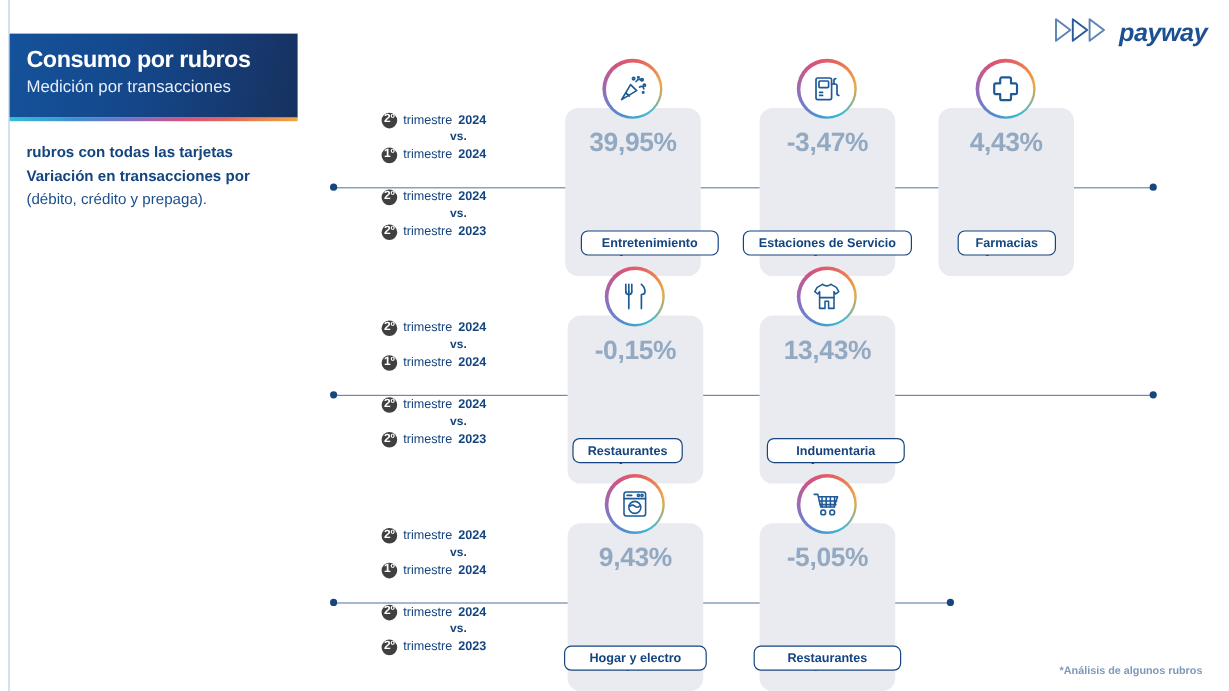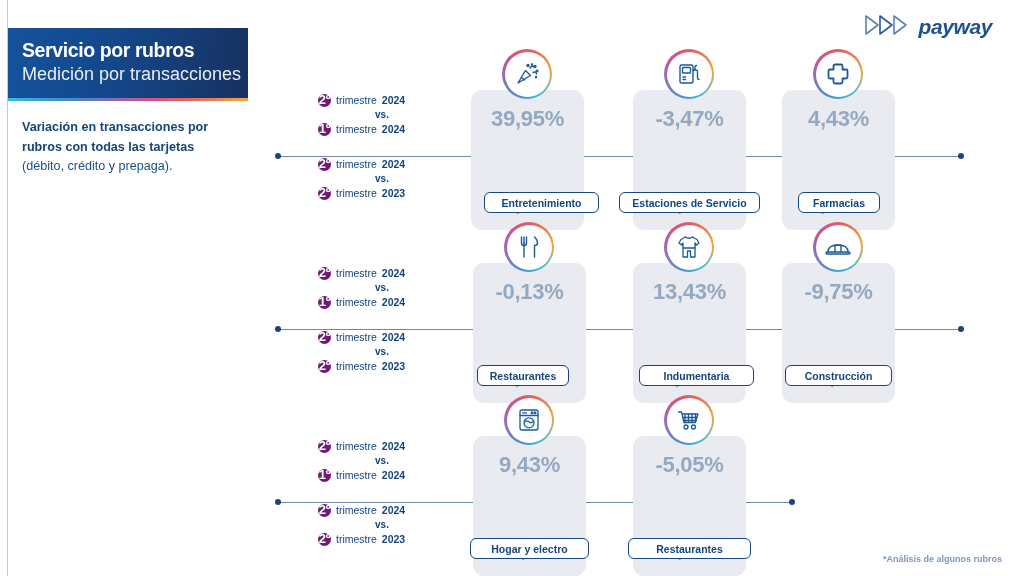--- a/index.html
+++ b/index.html
@@ -22,21 +22,21 @@
     position:absolute;left:8px;top:28px;width:240px;height:70px;
     background:linear-gradient(100deg,#15529b 0%,#14478a 45%,#17315f 100%);
     padding:0;
   }
   .header-box .h-inner{padding:12px 0 0 14px;}
   .header-title{
     font-size:19.5px;font-weight:bold;color:#ffffff;letter-spacing:-0.4px;
     line-height:1.1;white-space:nowrap;
   }
   .header-sub{
-    font-size:18px;color:#e8eef6;margin-top:3px;line-height:1.15;white-space:nowrap;font-weight:normal;
+    font-size:14px;color:#e8eef6;margin-top:3px;line-height:1.15;white-space:nowrap;font-weight:normal;
   }
   .header-rule{
     position:absolute;left:8px;top:98px;width:240px;height:3px;
     background:linear-gradient(90deg,#35bfd4 0%,#3f8fd0 22%,#7a6fc0 42%,#d4527f 60%,#e4645f 75%,#f0a83f 100%);
   }
 
   .lead{
     position:absolute;left:22px;top:118px;width:225px;
     font-size:12.6px;line-height:1.55;color:#14457e;
   }
@@ -60,22 +60,22 @@
   }
   .dot-left{left:275px;}
   .row1 .dot-right,.row2 .dot-right{left:958px;}
   .row3 .dot-right{left:789px;}
 
   
   .periods{position:absolute;left:318px;top:58px;width:150px;}
   .period-grp{text-align:left;}
   .period-line{display:flex;align-items:center;gap:5px;font-size:10.5px;color:#14457e;line-height:1.45;white-space:nowrap;}
   .qbadge{
-    width:13px;height:13px;border-radius:50%;background:#701a75;color:#fff;
-    font-size:13px;font-weight:bold;display:inline-flex;align-items:center;justify-content:center;
+    width:13px;height:13px;border-radius:50%;background:#404040;color:#fff;
+    font-size:10px;font-weight:bold;display:inline-flex;align-items:center;justify-content:center;
     flex:0 0 13px;letter-spacing:-0.2px;
   }
   .period-line .lt{font-weight:normal;}
   .period-line .yr{font-weight:bold;}
   .vs{font-size:10px;font-weight:bold;color:#14457e;text-align:center;width:108px;margin:0 0 0 10px;line-height:1.35;}
   .periods .grp2{margin-top:20px;}
 
   
   .card{
     position:absolute;top:55px;
@@ -105,21 +105,21 @@
     padding:2.5px;box-sizing:border-box;z-index:5;
     background:conic-gradient(from 150deg,#3bbcd2 0deg,#4b8fd0 50deg,#8f6fc0 110deg,#d4527f 175deg,#e4645f 225deg,#f0a83f 290deg,#3bbcd2 360deg);
   }
   .bubble-in{
     width:100%;height:100%;border-radius:50%;background:#ffffff;
     display:flex;align-items:center;justify-content:center;
   }
   .bubble-in svg{display:block;}
 
   
-  .logo{position:absolute;right:32px;top:12px;display:flex;align-items:center;gap:9px;justify-content:space-between;}
+  .logo{position:absolute;right:18px;top:12px;display:flex;align-items:center;gap:9px;justify-content:space-between;}
   .logo-word{font-size:21px;font-style:italic;font-weight:bold;color:#1d4f93;letter-spacing:-0.4px;}
 
   .footnote{
     position:absolute;right:22px;top:554px;font-size:9px;font-weight:bold;color:#7d98ba;white-space:nowrap;
   }
 </style>
 </head>
 <body>
 
 <div id="stage">
@@ -132,29 +132,29 @@
         <path d="M2 4 L14 13 L2 22 Z" fill="none" stroke="#5b83b5" stroke-width="1.6" stroke-linejoin="round"></path>
         <path d="M16 4 L28 13 L16 22 Z" fill="none" stroke="#2a5a9e" stroke-width="1.6" stroke-linejoin="round"></path>
         <path d="M30 4 L42 13 L30 22 Z" fill="none" stroke="#5b83b5" stroke-width="1.6" stroke-linejoin="round"></path>
       </svg>
     </span>
     <span class="logo-word">payway</span>
   </div>
 
   <div class="header-box">
     <div class="h-inner">
-      <div class="header-title">Servicio por rubros</div>
+      <div class="header-title">Consumo por rubros</div>
       <div class="header-sub">Medición por transacciones</div>
     </div>
   </div>
   <div class="header-rule"></div>
 
   <div class="lead">
+    <b>rubros con todas las tarjetas</b>
     <b>Variación en transacciones por</b>
-    <b>rubros con todas las tarjetas</b>
     <span class="soft">(débito, crédito y prepaga).</span>
   </div>
 
   <div class="row row1">
     <div class="axis"></div>
     <div class="axis-dot dot-left"></div>
     <div class="axis-dot dot-right"></div>
 
     <div class="periods">
       <div class="period-grp grp1">
@@ -282,21 +282,21 @@
         <div class="bubble" style="left:31px;top:-41px;">
           <div class="bubble-in">
             <svg width="28" height="28" viewBox="0 0 28 28" fill="none" stroke="#1d5a96" stroke-width="1.4" stroke-linecap="round" stroke-linejoin="round">
               <path d="M9 4 v6 M11.5 4 v6 M6.5 4 v6"></path>
               <path d="M9 10 v14"></path>
               <path d="M6.5 10 q0 2.5 2.5 2.5 q2.5 0 2.5 -2.5"></path>
               <path d="M19.5 4 q3 2.5 3 6 q0 2.5 -3 2.5 v11.5"></path>
             </svg>
           </div>
         </div>
-        <div class="val-top">-0,13%</div>
+        <div class="val-top">-0,15%</div>
         <div class="pill" style="left:4px;width:92px;">Restaurantes</div>
         <div class="val-bot">-7,32%</div>
       </div>
     </div>
 
     <div class="card" style="left:633px;width:113px;">
       <div class="card-inner">
         <div class="bubble" style="left:31px;top:-41px;">
           <div class="bubble-in">
             <svg width="28" height="28" viewBox="0 0 28 28" fill="none" stroke="#1d5a96" stroke-width="1.3" stroke-linecap="round" stroke-linejoin="round">
@@ -305,37 +305,20 @@
               <path d="M8 15 v9 h4.5 v-6 h3 v6 H20 v-9"></path>
             </svg>
           </div>
         </div>
         <div class="val-top">13,43%</div>
         <div class="pill" style="left:6px;width:115px;">Indumentaria</div>
         <div class="val-bot">-8,54%</div>
       </div>
     </div>
 
-    <div class="card" style="left:782px;width:113px;">
-      <div class="card-inner">
-        <div class="bubble" style="left:31px;top:-41px;">
-          <div class="bubble-in">
-            <svg width="28" height="28" viewBox="0 0 28 28" fill="none" stroke="#1d5a96" stroke-width="1.4" stroke-linecap="round" stroke-linejoin="round">
-              <path d="M4 19 q0 -7 10 -7 q10 0 10 7"></path>
-              <path d="M3 19 h22 a1 1 0 0 1 0 2 H3 a1 1 0 0 1 0 -2 z"></path>
-              <path d="M11 12.3 v6.5 M17 12.3 v6.5"></path>
-              <path d="M11 12.5 q3 -1 6 0"></path>
-            </svg>
-          </div>
-        </div>
-        <div class="val-top">-9,75%</div>
-        <div class="pill" style="left:3px;width:107px;">Construcción</div>
-        <div class="val-bot">-16,26%</div>
-      </div>
-    </div>
   </div>
 
   <div class="row row3">
     <div class="axis"></div>
     <div class="axis-dot dot-left"></div>
     <div class="axis-dot dot-right"></div>
 
     <div class="periods">
       <div class="period-grp grp1">
         <div class="period-line">

